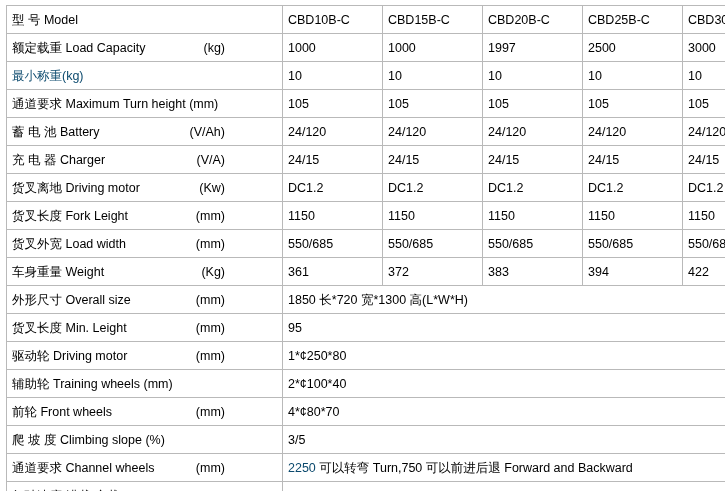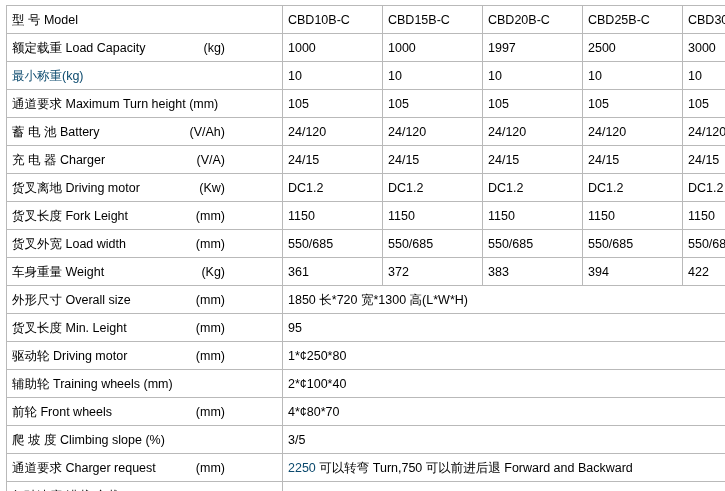--- a/index.html
+++ b/index.html
@@ -252,21 +252,21 @@
         <td class="label-cell">
           <div class="label-inner">
             <span class="lbl-main"><span class="lbl-cn">爬  坡  度</span><span class="lbl-en"> Climbing slope (%)</span></span>
           </div>
         </td>
         <td class="val-cell" colspan="5">3/5</td>
       </tr>
       <tr>
         <td class="label-cell">
           <div class="label-inner">
-            <span class="lbl-main"><span class="lbl-cn">通道要求</span><span class="lbl-en"> Charger request</span></span>
+            <span class="lbl-main"><span class="lbl-cn">通道要求</span><span class="lbl-en"> Channel wheels</span></span>
             <span class="lbl-spacer"></span>
             <span class="lbl-unit unit-pad">(mm)</span>
           </div>
         </td>
         <td class="val-cell" colspan="5"><span class="red">2250</span><span> 可以转弯 Turn,750 可以前进后退 Forward and Backward</span></td>
       </tr>
       <tr>
         <td class="label-cell">
           <div class="label-inner">
             <span class="lbl-main"><span class="lbl-cn">行驶速度(满载/空载)</span><span class="lbl-en"> Travel speed</span></span>

